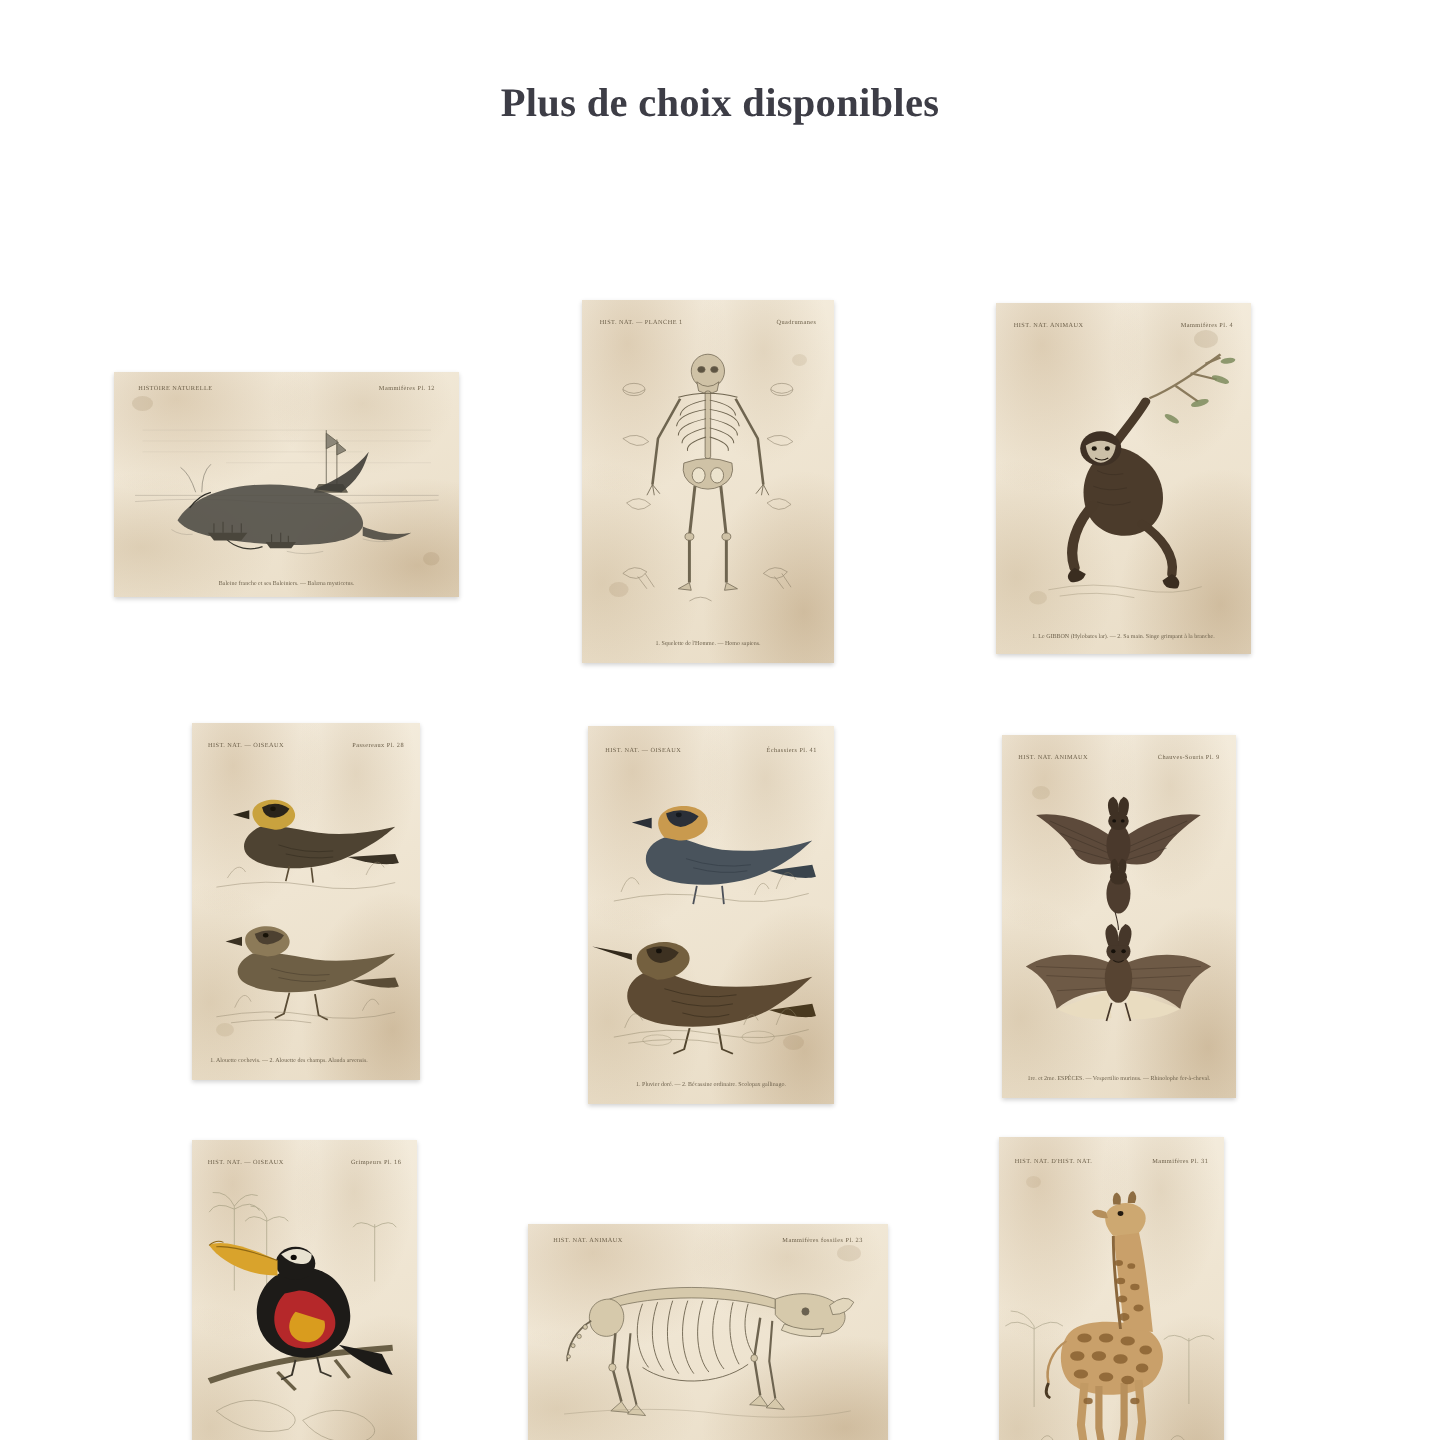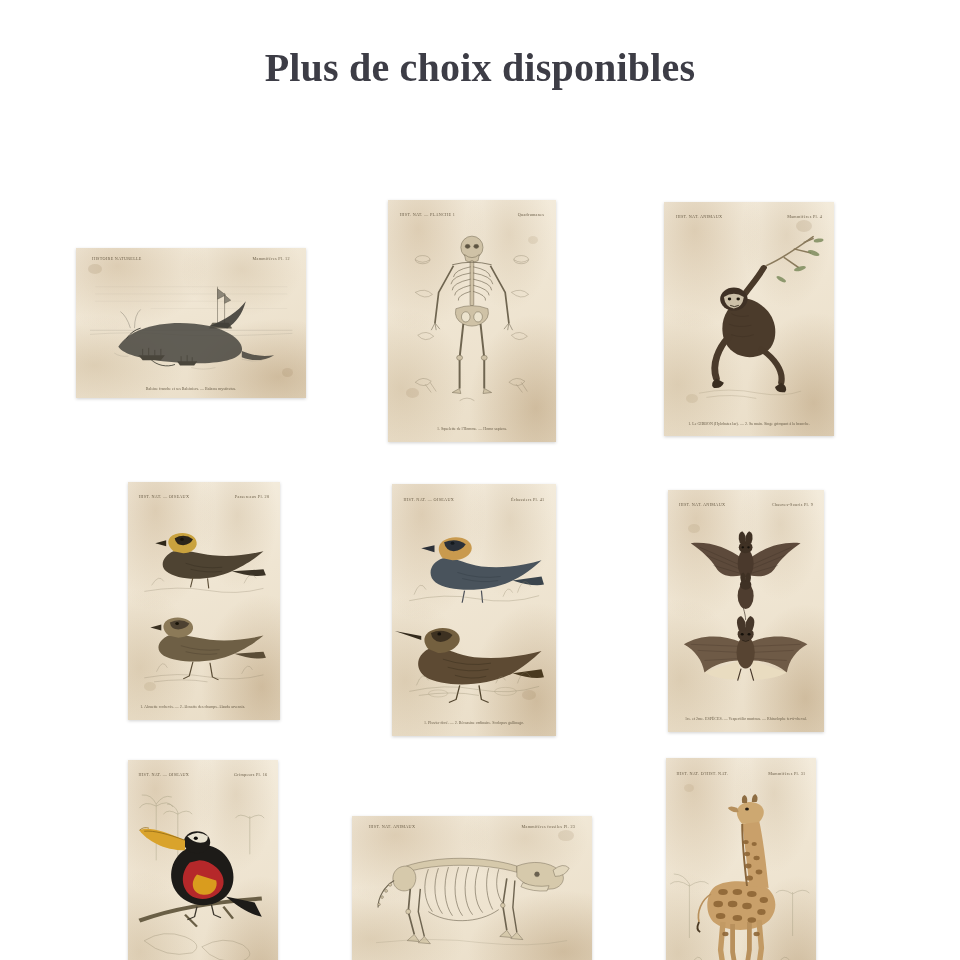--- a/index.html
+++ b/index.html
@@ -11,21 +11,21 @@
     width: 960px;
     height: 960px;
     font-family: "Liberation Sans", sans-serif;
     overflow: hidden;
     position: relative;
   }
   .page-title {
     text-align: center;
     font-family: "Liberation Serif", serif;
     font-weight: bold;
-    font-size: 40px;
+    font-size: 27px;
     color: #3d3d46;
     letter-spacing: 0.2px;
     margin: 0;
     padding-top: 48px;
     height: 40px;
     line-height: 40px;
   }
   .gallery {
     position: relative;
     width: 960px;

